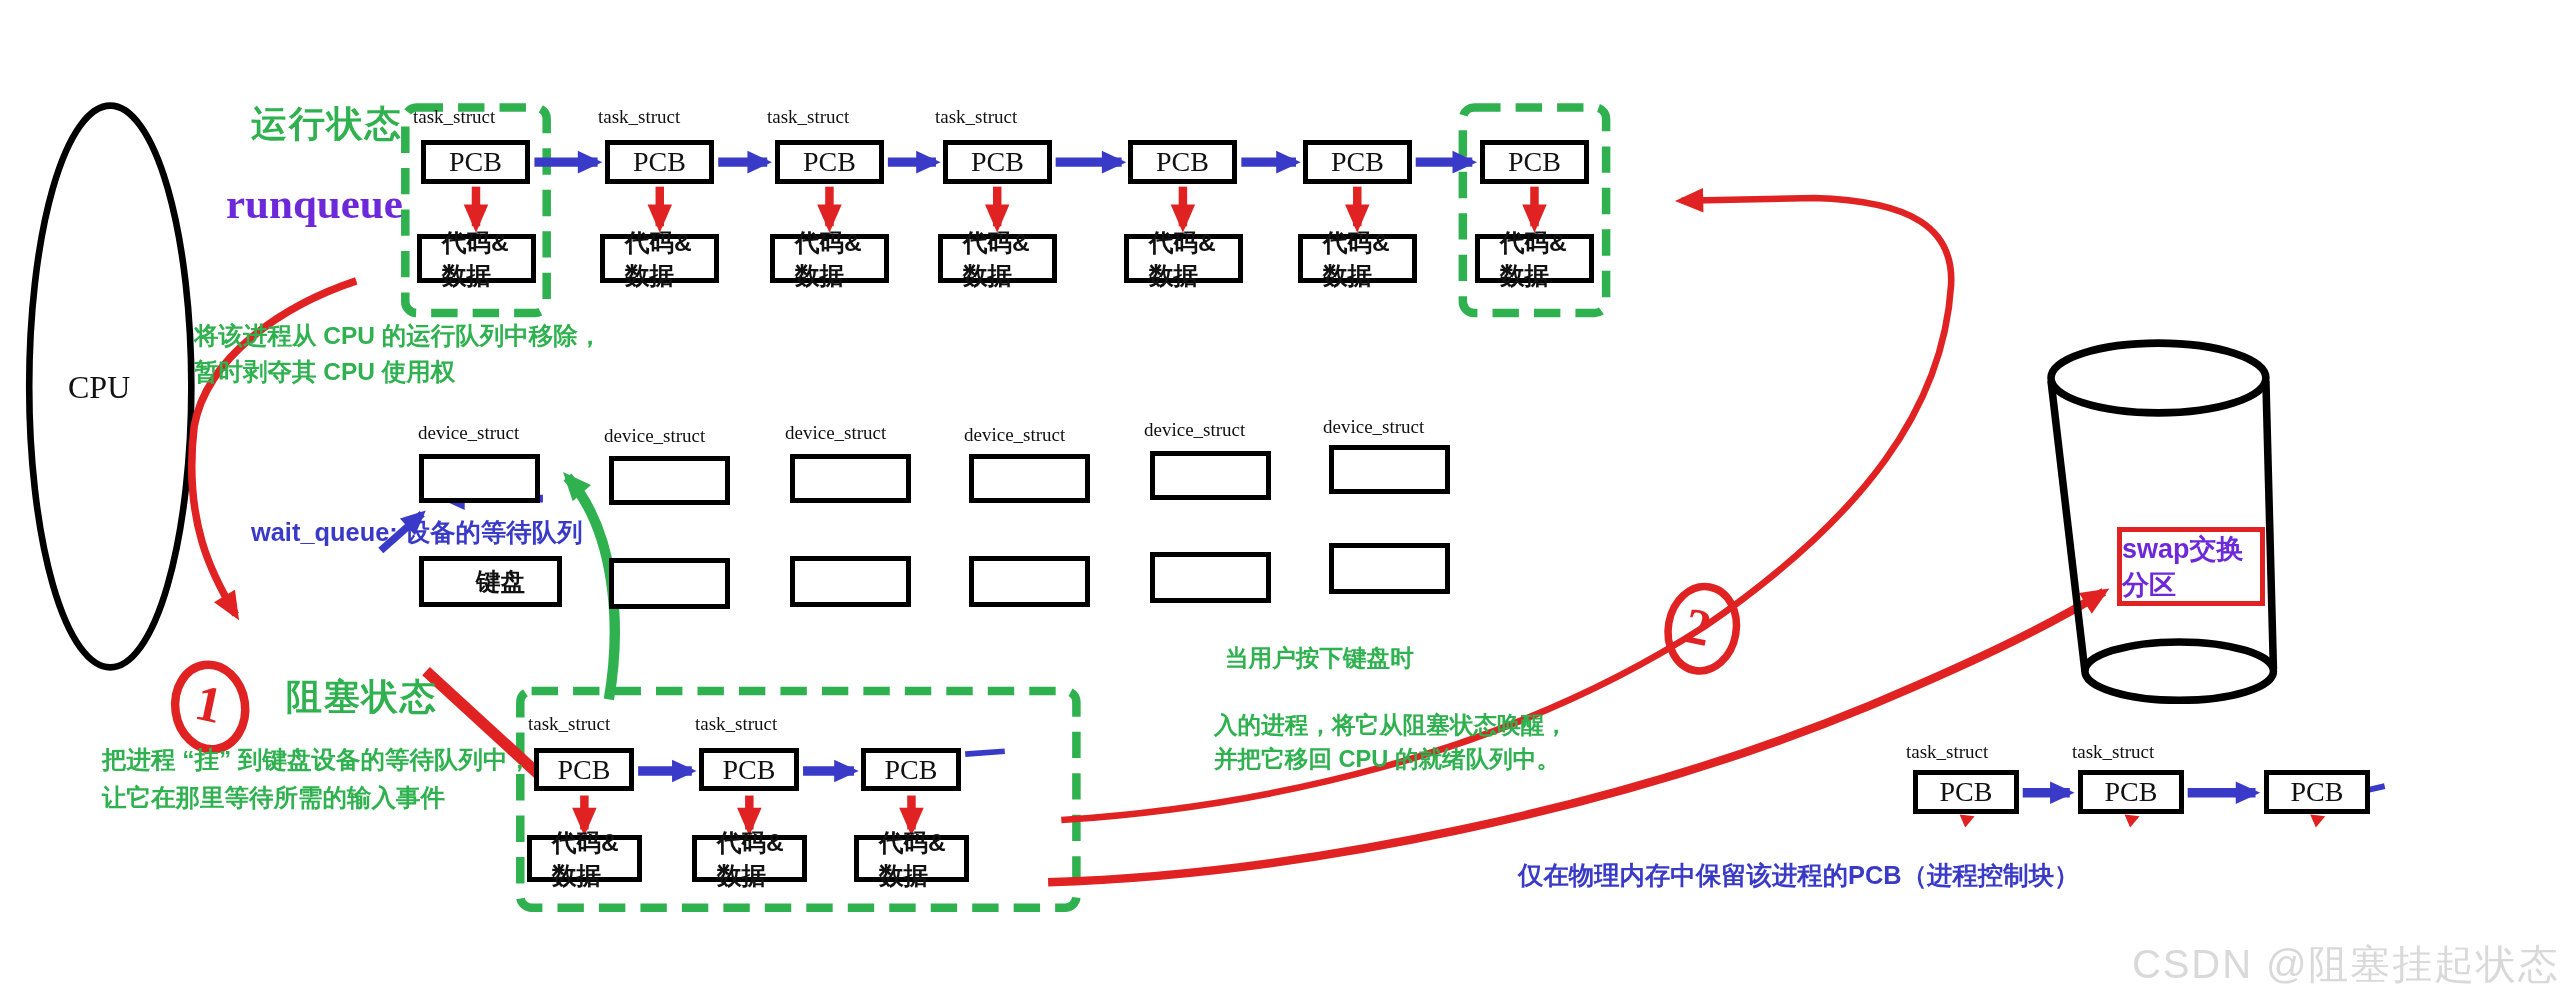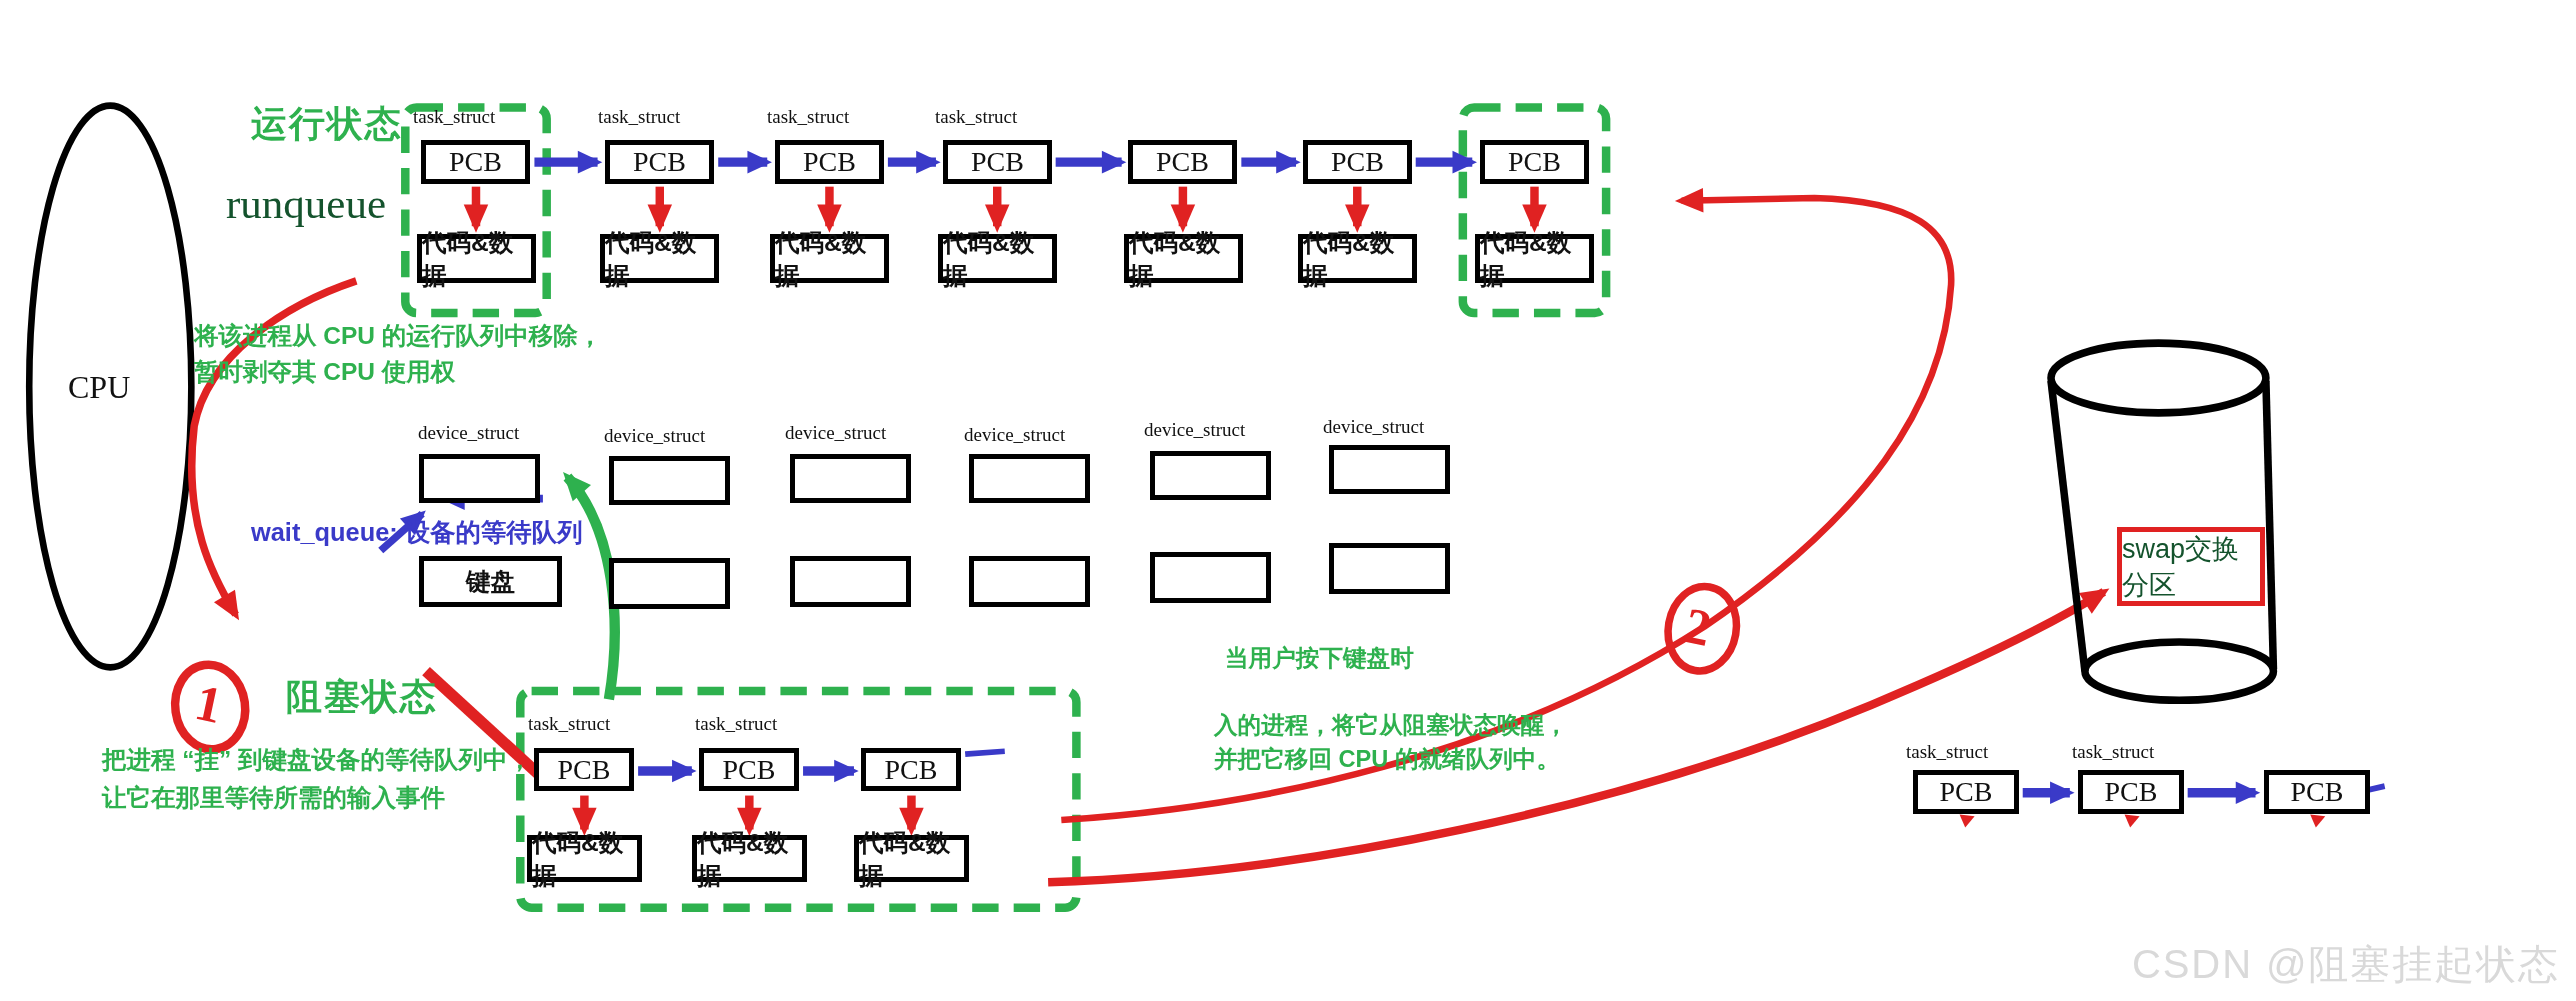--- a/index.html
+++ b/index.html
@@ -4,23 +4,23 @@
 <style>
   html,body{margin:0;padding:0;background:#fff;}
   #stage{position:relative;width:2576px;height:1002px;background:#ffffff;overflow:hidden;
          font-family:"Liberation Sans",sans-serif;}
   #lines{position:absolute;left:0;top:0;width:2576px;height:1002px;}
   .abs{position:absolute;}
   .box{position:absolute;border:5.7px solid #000;background:#fff;box-sizing:border-box;
        display:flex;align-items:center;justify-content:center;}
   .tslabel{position:absolute;font-family:"Liberation Serif",serif;font-size:19px;color:#111;}
   .pcbtxt{font-family:"Liberation Serif",serif;font-size:28px;color:#111;}
-  .codetxt{font-weight:bold;font-size:24.5px;color:#111;}
+  .codetxt{font-weight:bold;font-size:24.5px;color:#111;padding-left:20px;}
   .green{color:#2eb14e;font-weight:bold;}
-  .red{color:#14532d;font-weight:normal;}
+  .red{color:#6d28d9;font-weight:bold;}
   .blue{color:#3a3ac8;font-weight:bold;}
   .bigstate{font-size:36px;letter-spacing:1.9px;}
   .note{font-size:24.5px;line-height:1.0;white-space:nowrap;}
   .runq{font-family:"Liberation Serif",serif;font-size:43px;}
   .stepnum{position:absolute;font-family:"Liberation Serif",serif;font-size:51px;color:#e02222;
            font-weight:bold;transform:rotate(12deg);}
   .watermark{position:absolute;font-size:40px;color:#d9d9d9;letter-spacing:1.9px;}
 </style>
 </head>
 <body>
@@ -240,17 +240,18 @@
   <div class="box" style="left:1913px;top:770px;width:106px;height:44px;">
       <span class="pcbtxt">PCB</span>
     </div>
   <div class="box" style="left:2078px;top:770px;width:106px;height:44px;">
       <span class="pcbtxt">PCB</span>
     </div>
   <div class="box" style="left:2264px;top:770px;width:106px;height:44px;">
       <span class="pcbtxt">PCB</span>
     </div>
 
+  <div class="abs blue note" style="left:1518px;top:863px;font-size:25.4px;">仅在物理内存中保留该进程的PCB（进程控制块）</div>
 
   <div class="watermark" style="left:2132px;top:937px;">CSDN @阻塞挂起状态</div>
 
 </div>
 
 
 </body></html>

